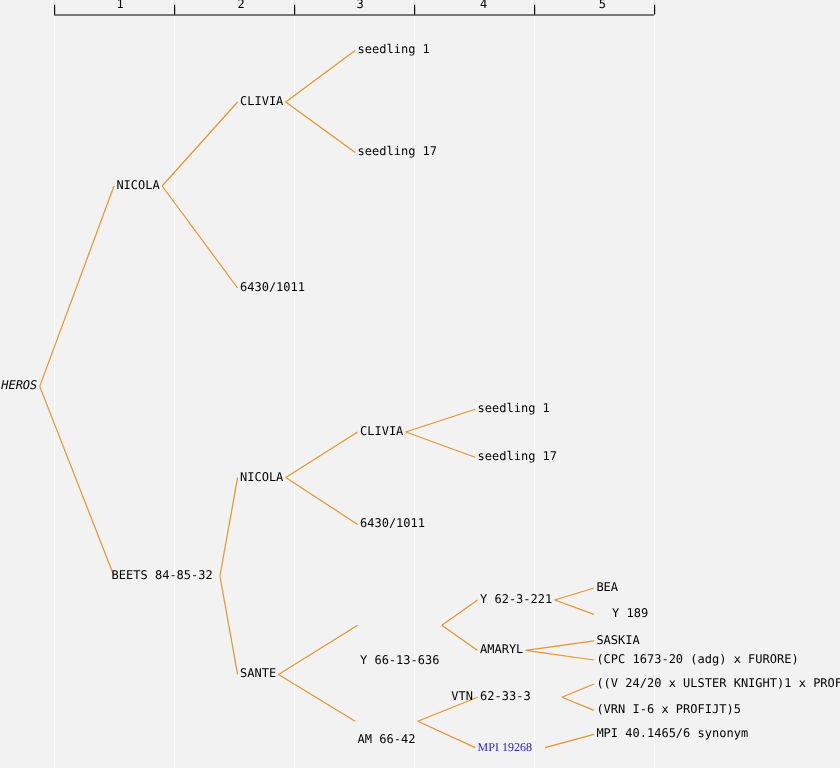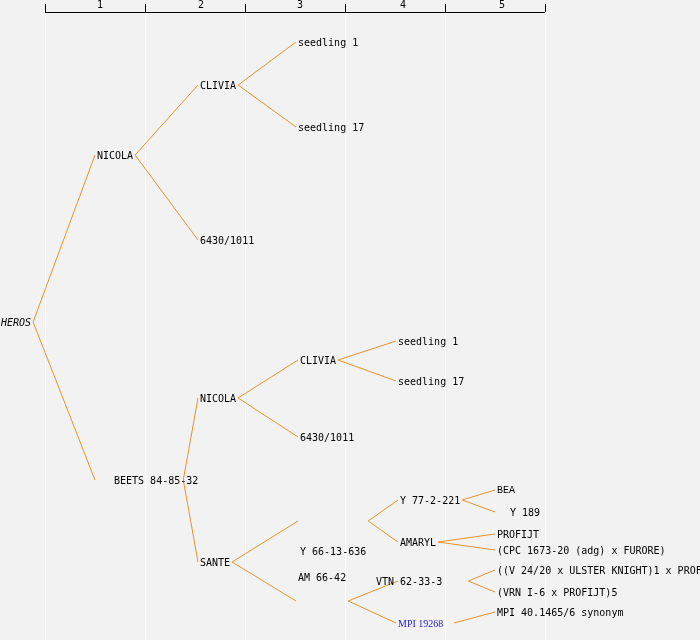--- a/index.html
+++ b/index.html
@@ -79,34 +79,34 @@
       <div class="ruler-num" style="left: 201px;">2</div>
       <div class="ruler-num" style="left: 300px;">3</div>
       <div class="ruler-num" style="left: 403px;">4</div>
       <div class="ruler-num" style="left: 502px;">5</div>
       <div class="node" style="left: 1px; top: 322px; font-style: italic;">HEROS</div>
       <div class="node" style="left: 97px; top: 155px;">NICOLA</div>
       <div class="node" style="left: 200px; top: 85px;">CLIVIA</div>
       <div class="node" style="left: 298px; top: 42px;">seedling 1</div>
       <div class="node" style="left: 298px; top: 127px;">seedling 17</div>
       <div class="node" style="left: 200px; top: 240px;">6430/1011</div>
-      <div class="node" style="left: 114px; top: 480px;">BEETS 84-85-32</div>
+      <div class="node" style="left: 93px; top: 480px;">BEETS 84-85-32</div>
       <div class="node" style="left: 200px; top: 398px;">NICOLA</div>
       <div class="node" style="left: 300px; top: 360px;">CLIVIA</div>
       <div class="node" style="left: 398px; top: 341px;">seedling 1</div>
       <div class="node" style="left: 398px; top: 381px;">seedling 17</div>
       <div class="node" style="left: 300px; top: 437px;">6430/1011</div>
       <div class="node" style="left: 200px; top: 562px;">SANTE</div>
       <div class="node" style="left: 300px; top: 551px;">Y 66-13-636</div>
-      <div class="node" style="left: 400px; top: 500px;">Y 77-2-221</div>
-      <div class="node" style="left: 497px; top: 490px; font-family: Liberation Mono, monospace;">BEA</div>
+      <div class="node" style="left: 400px; top: 500px;">Y 62-3-221</div>
+      <div class="node" style="left: 497px; top: 490px;">BEA</div>
       <div class="node" style="left: 510px; top: 512px;">Y 189</div>
       <div class="node" style="left: 400px; top: 542px;">AMARYL</div>
-      <div class="node" style="left: 497px; top: 534px;">PROFIJT</div>
+      <div class="node" style="left: 497px; top: 534px;">SASKIA</div>
       <div class="node" style="left: 497px; top: 550px;">(CPC 1673-20 (adg) x FURORE)</div>
-      <div class="node" style="left: 298px; top: 577px;">AM 66-42</div>
+      <div class="node" style="left: 298px; top: 617px;">AM 66-42</div>
       <div class="node" style="left: 376px; top: 581px;">VTN 62-33-3</div>
       <div class="node" style="left: 497px; top: 570px;">((V 24/20 x ULSTER KNIGHT)1 x PROF</div>
       <div class="node" style="left: 497px; top: 592px;">(VRN I-6 x PROFIJT)5</div>
       <div class="node" style="left: 497px; top: 612px;">MPI 40.1465/6 synonym</div>
       <div class="node link" style="left: 398px; top: 623px;">MPI 19268</div>
     </div>
 </div>
 
 </body></html>

